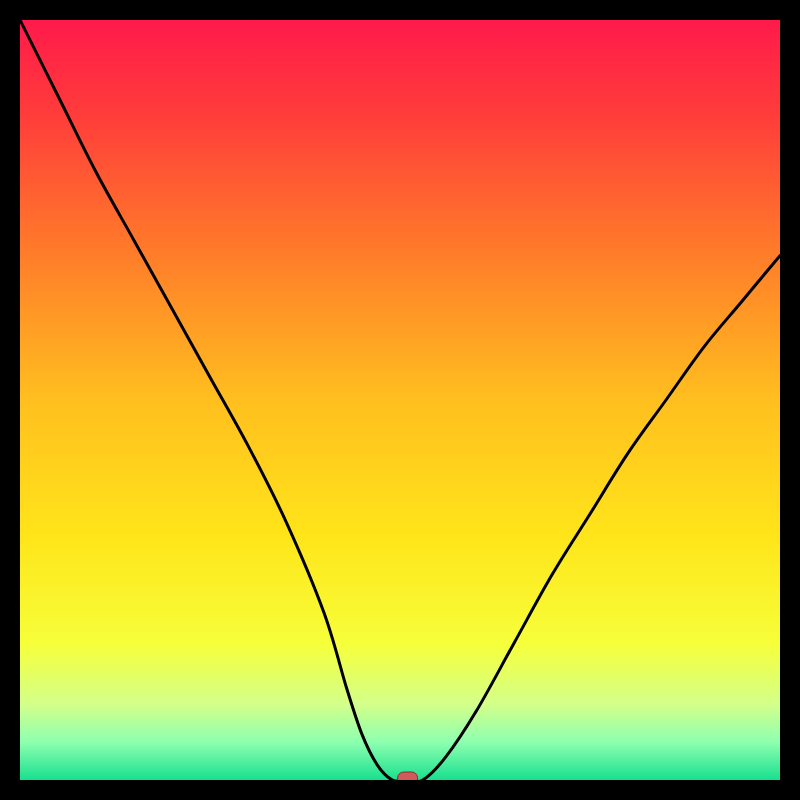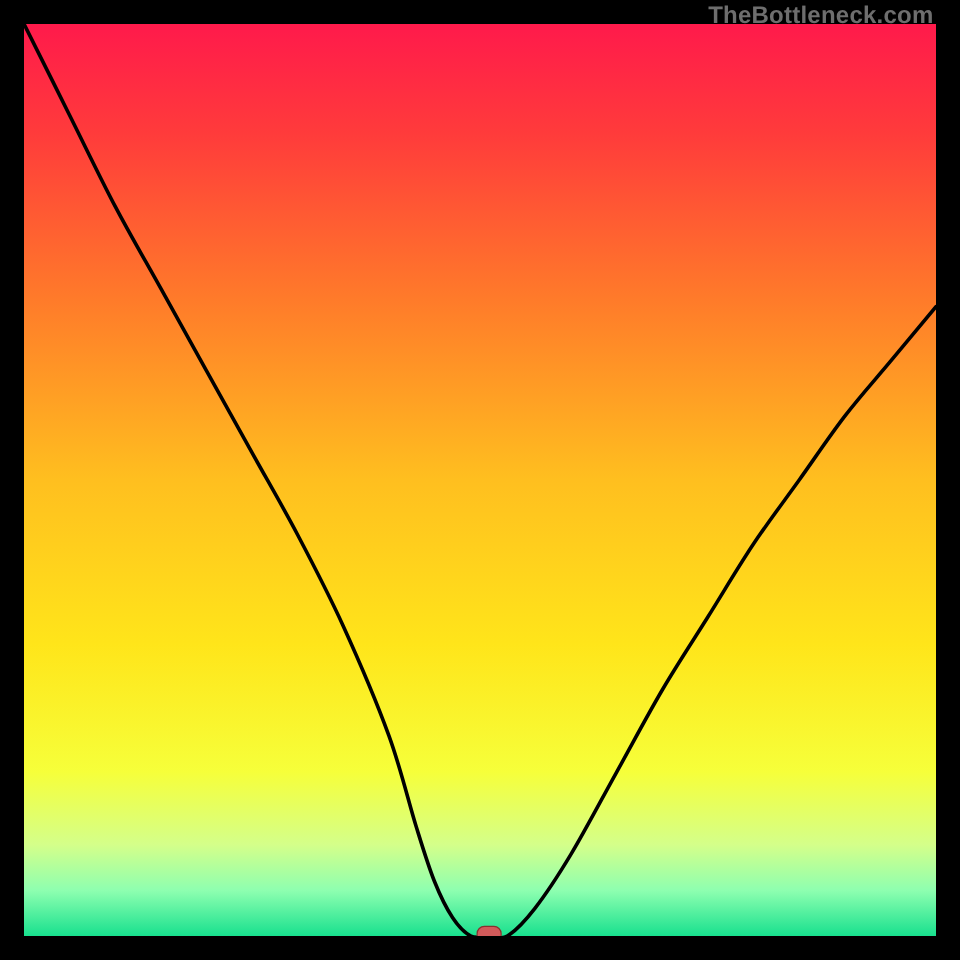--- a/index.html
+++ b/index.html
@@ -36,21 +36,20 @@
   }
   svg {
     display: block;
   }
 </style>
 </head>
 <body>
 
 <div class="frame">
 
-  <div class="watermark">TheBottleneck.com</div>
 
   <div class="plot-area">
     <svg id="chart-svg" width="760" height="760" viewBox="0 0 760 760" preserveAspectRatio="none">
       <defs>
         <linearGradient id="bg-grad" x1="0" y1="0" x2="0" y2="1">
             <stop offset="0%" stop-color="#ff1a4b"></stop>
             <stop offset="12%" stop-color="#ff3b3b"></stop>
             <stop offset="30%" stop-color="#ff7a2a"></stop>
             <stop offset="50%" stop-color="#ffbf1f"></stop>
             <stop offset="68%" stop-color="#ffe51a"></stop>

